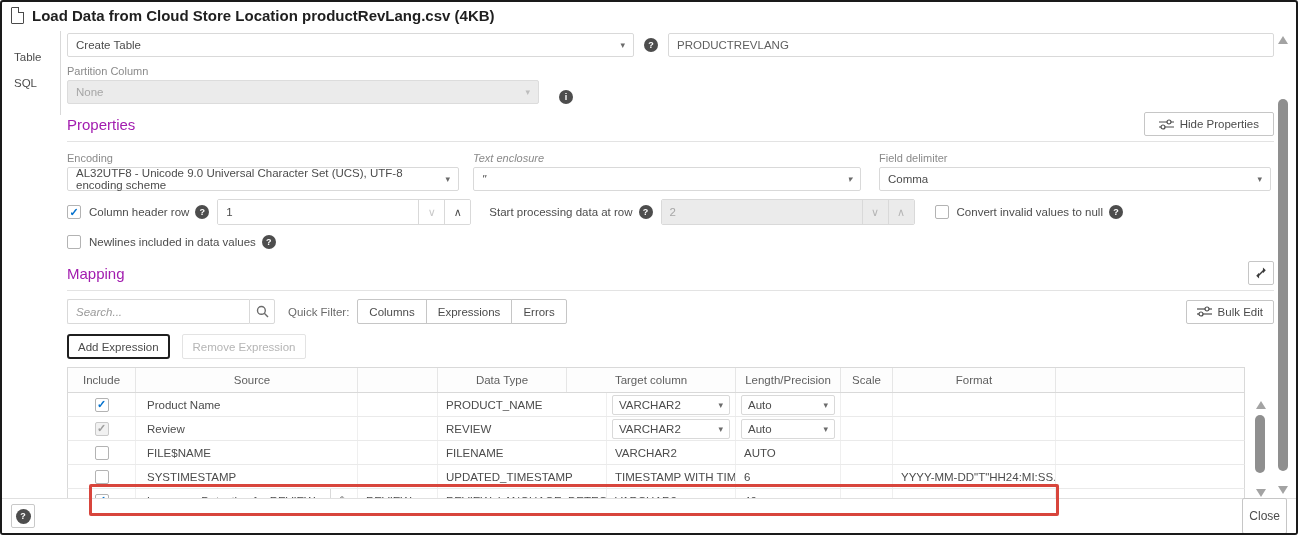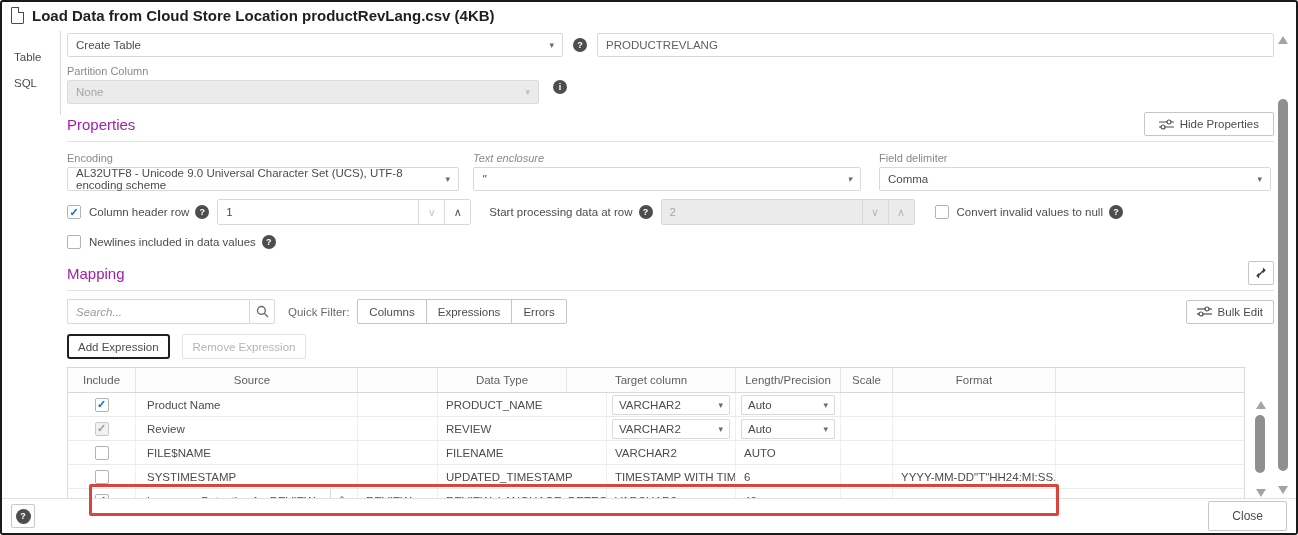--- a/index.html
+++ b/index.html
@@ -27,26 +27,26 @@
   
   .sel { height:24px; border:1px solid #d9d9d9; border-radius:2px; background:#fff; display:flex; align-items:center;
     justify-content:space-between; padding:0 8px; font-size:11.5px; color:#4c4c4c; }
   .sel .caret { font-size:9px; color:#6b6b6b; }
   .sel.disabled { background:#ebebeb; color:#a6a6a6; border-color:#dcdcdc; }
   .sel.disabled .caret { color:#bdbdbd; }
   .txt { height:24px; border:1px solid #d9d9d9; border-radius:2px; background:#fff; font-size:11.5px; color:#5f5f5f;
     padding:0 8px; font-family:"Liberation Sans", sans-serif; outline:none; }
 
   .row-top { display:flex; align-items:center; gap:10px; }
-  .sel-create { width:496px;text-align:center; }
+  .sel-create { width:567px;text-align:center; }
   .tbl-name { flex:1; }
 
   .lbl { font-size:11px; color:#8a8a8a; margin-bottom:3px; }
   .partition { margin-top:8px; }
-  .partition-line { display:flex; align-items:flex-start; gap:14px; }
+  .partition-line { display:flex; align-items:flex-end; gap:20px; }
   .sel-partition { width:472px; }
 
   
   .sec-head { display:flex; align-items:center; justify-content:space-between; margin-top:8px; }
   .sec-title { font-size:15px; color:#a21caf; }
   .divider { border-bottom:1px solid #e3e3e3; margin-top:5px; }
 
   .btn { background:#fff; border:1px solid #c6c6c6; border-radius:2px; font-size:11.5px; color:#4c4c4c;
     display:inline-flex; align-items:center; justify-content:center; gap:6px; cursor:pointer; font-family:"Liberation Sans", sans-serif; }
   .btn-hideprops { height:24px; padding:0 14px; }
@@ -133,21 +133,21 @@
   .sb-outer .thumb { top:55px; height:372px; }
   .sb-inner { left:1185px; top:34px; height:96px; width:17px; }
   .sb-inner .thumb { top:6px; height:58px; }
 
   
   .footer { position:absolute; bottom:0; left:0; right:0; height:35px; border-top:1px solid #e0e0e0; background:#fff;
     display:flex; align-items:center; justify-content:space-between; padding:0 9px; }
   .btn-help { width:24px; height:24px; border:1px solid #c9c9c9; border-radius:2px; background:#fff; display:flex;
     align-items:center; justify-content:center; cursor:pointer; }
   .btn-help .help-ic { width:15px; height:15px; }
-  .btn-close { height:30px; padding:0 23px; font-size:12px; }
+  .btn-close { height:36px; padding:0 6px; font-size:12px; }
 
   svg { display:block; }
 </style>
 </head>
 <body>
 
 <div class="dialog">
 
   <div class="titlebar">
     <span class="file-ic"></span>

